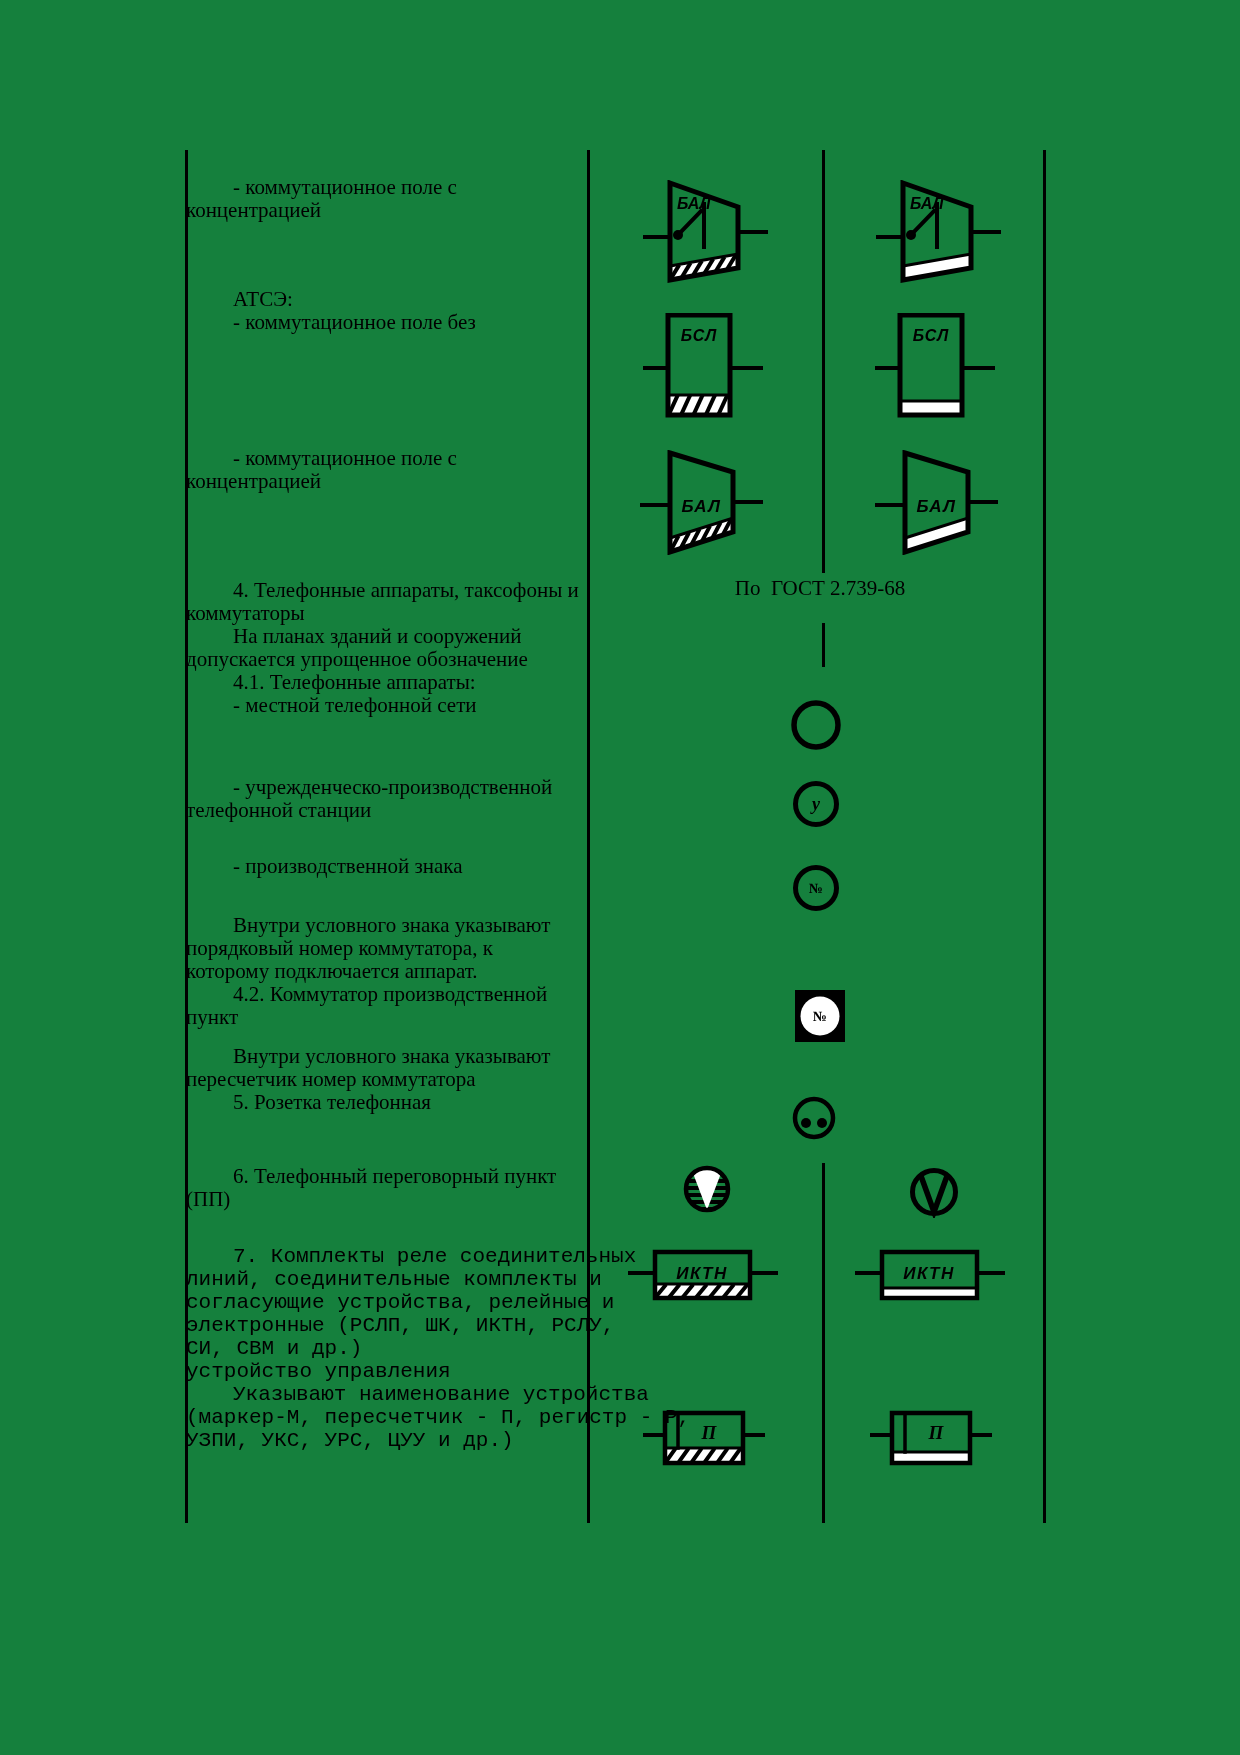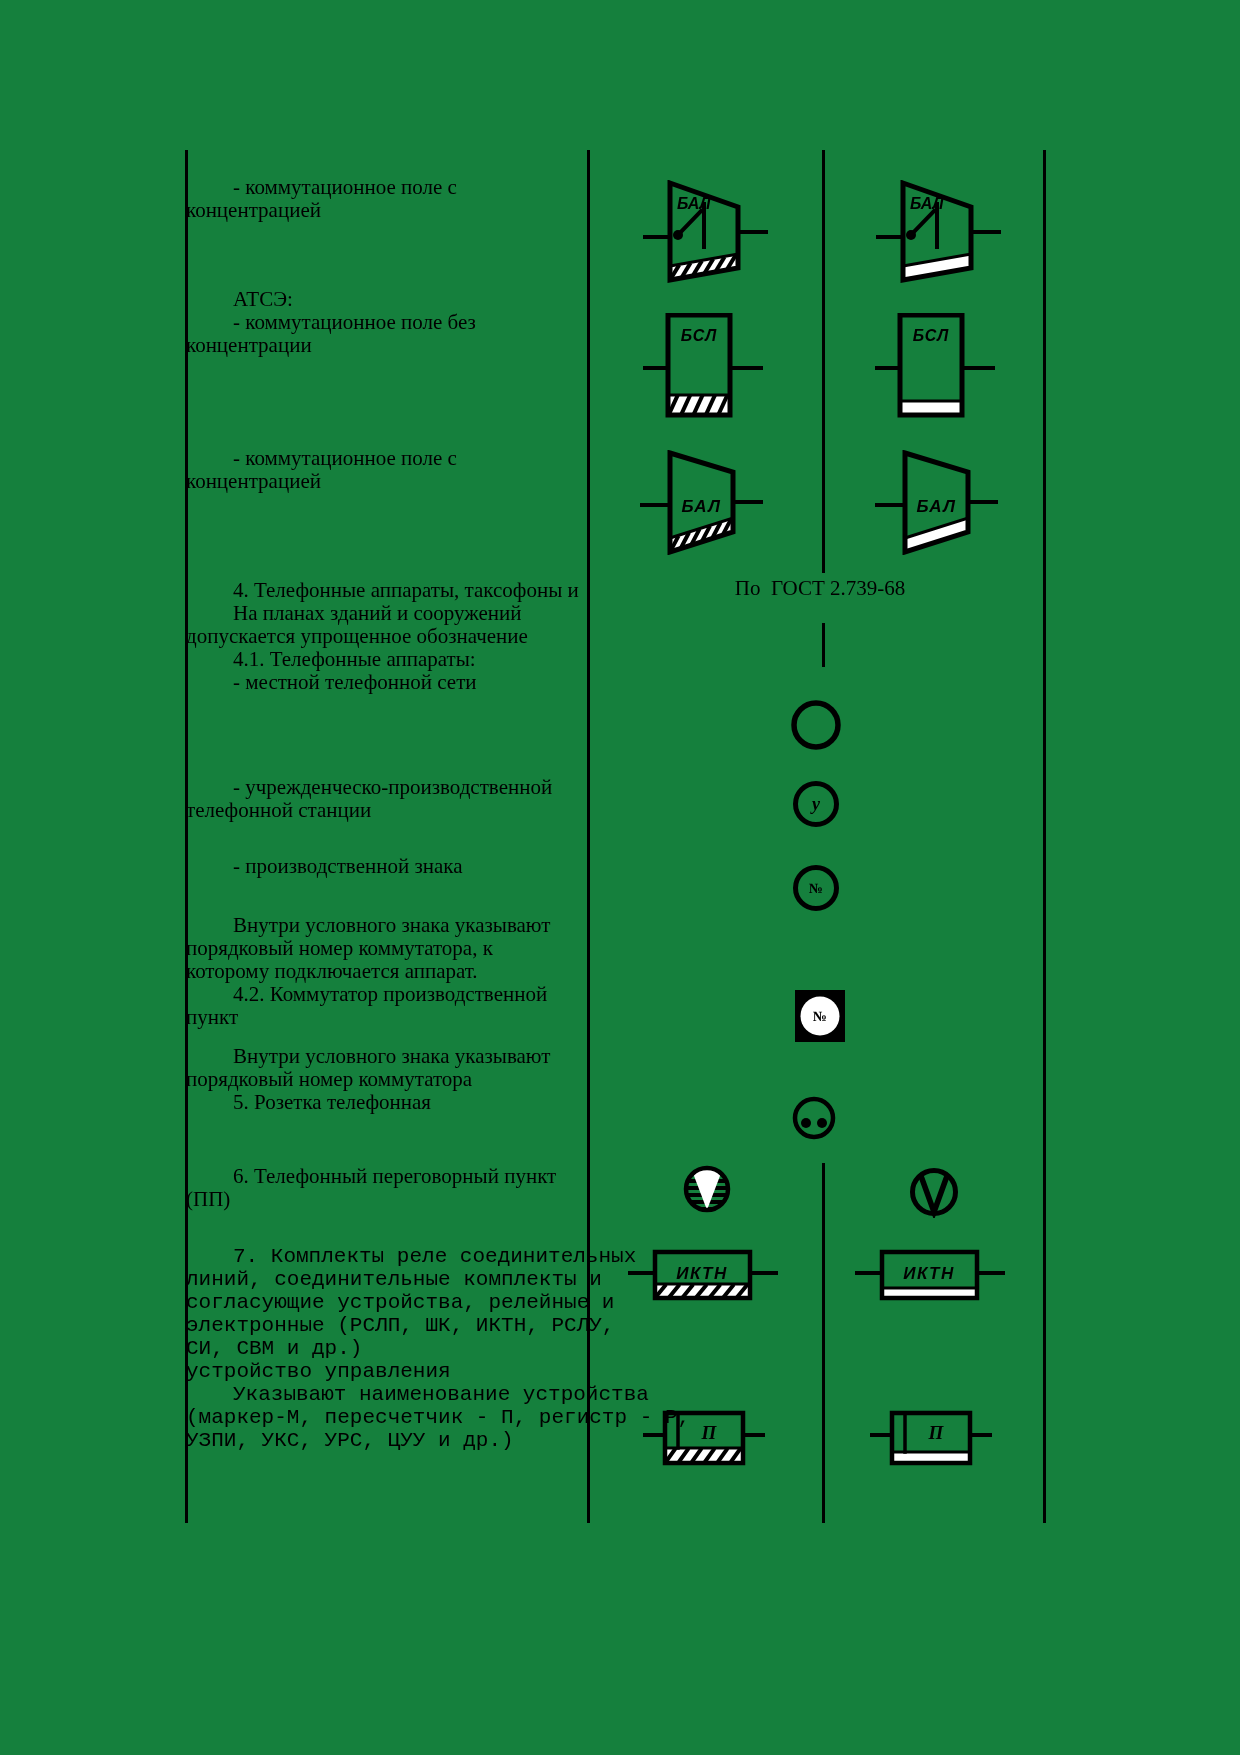--- a/index.html
+++ b/index.html
@@ -29,28 +29,28 @@
       <div class="vrule" style="left: 1043px; top: 150px; height: 1373px;"></div>
     </div>
   <div id="text-blocks">
       <div class="tblock" style="top: 176px;">
         <div class="ln ind">- коммутационное поле с</div>
         <div class="ln">концентрацией</div>
       </div>
       <div class="tblock" style="top: 288px;">
         <div class="ln ind">АТСЭ:</div>
         <div class="ln ind">- коммутационное поле без</div>
-        <div class="ln">концентрации</div>
       </div>
       <div class="tblock" style="top: 447px;">
         <div class="ln ind">- коммутационное поле с</div>
         <div class="ln">концентрацией</div>
       </div>
       <div class="tblock" style="top: 579px;">
         <div class="ln ind">4. Телефонные аппараты, таксофоны и</div>
+        <div class="ln">коммутаторы</div>
         <div class="ln ind">На планах зданий и сооружений</div>
         <div class="ln">допускается упрощенное обозначение</div>
         <div class="ln ind">4.1. Телефонные аппараты:</div>
         <div class="ln ind">- местной телефонной сети</div>
       </div>
       <div class="tblock" style="top: 776px;">
         <div class="ln ind">- учрежденческо-производственной</div>
         <div class="ln">телефонной станции</div>
       </div>
       <div class="tblock" style="top: 855px;">
@@ -58,21 +58,21 @@
       </div>
       <div class="tblock" style="top: 914px;">
         <div class="ln ind">Внутри условного знака указывают</div>
         <div class="ln">порядковый номер коммутатора, к</div>
         <div class="ln">которому подключается аппарат.</div>
         <div class="ln ind">4.2. Коммутатор производственной</div>
         <div class="ln">пункт</div>
       </div>
       <div class="tblock" style="top: 1045px;">
         <div class="ln ind">Внутри условного знака указывают</div>
-        <div class="ln">порядковый номер коммутатора</div>
+        <div class="ln">пересчетчик номер коммутатора</div>
         <div class="ln ind">5. Розетка телефонная</div>
       </div>
       <div class="tblock" style="top: 1165px;">
         <div class="ln ind">6. Телефонный переговорный пункт</div>
         <div class="ln">(ПП)</div>
       </div>
       <div class="tblock" style="top: 1245px; font-family: Liberation Mono, monospace;">
         <div class="ln ind">7. Комплекты реле соединительных</div>
         <div class="ln">линий, соединительные комплекты и</div>
         <div class="ln">согласующие устройства, релейные и</div>

